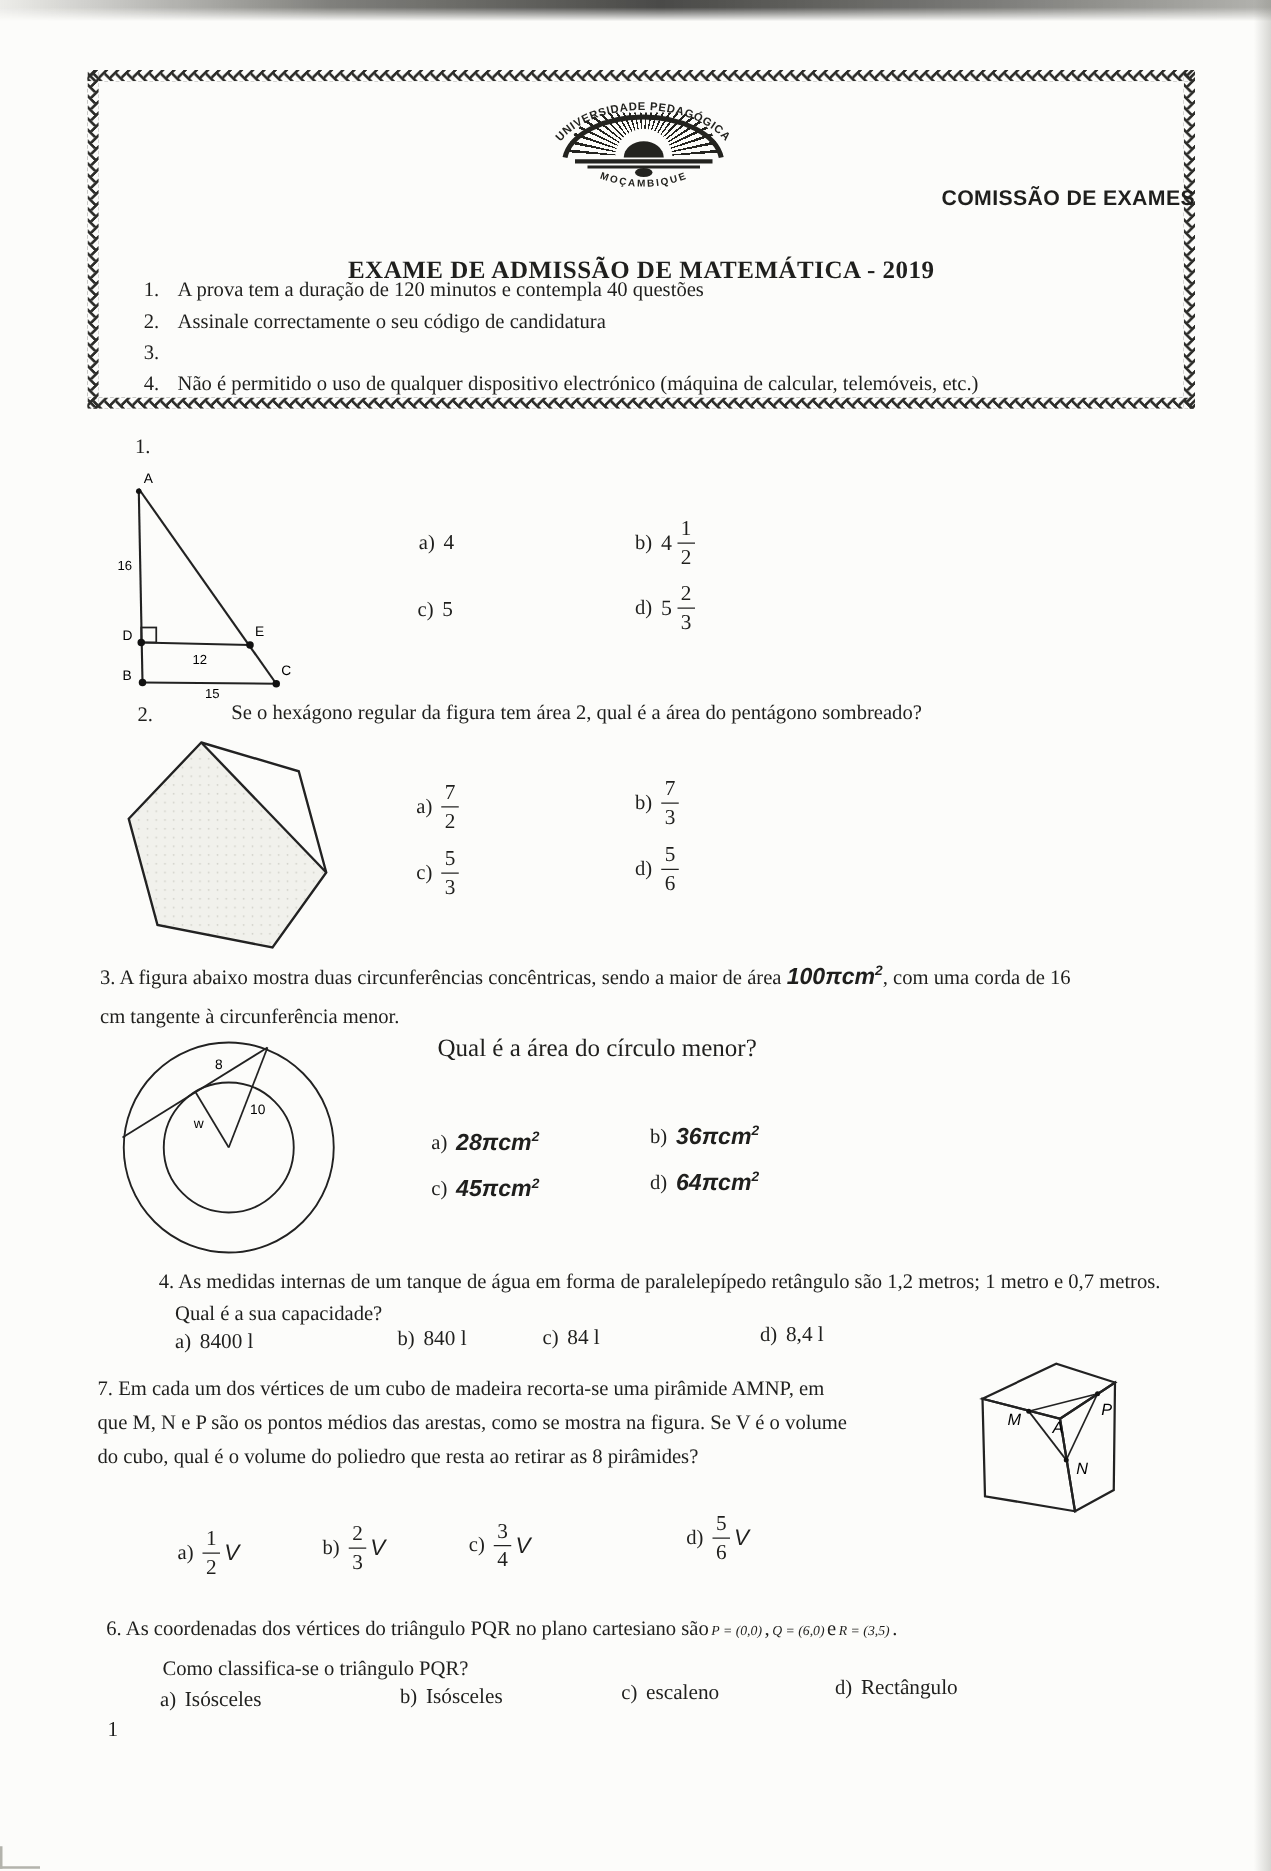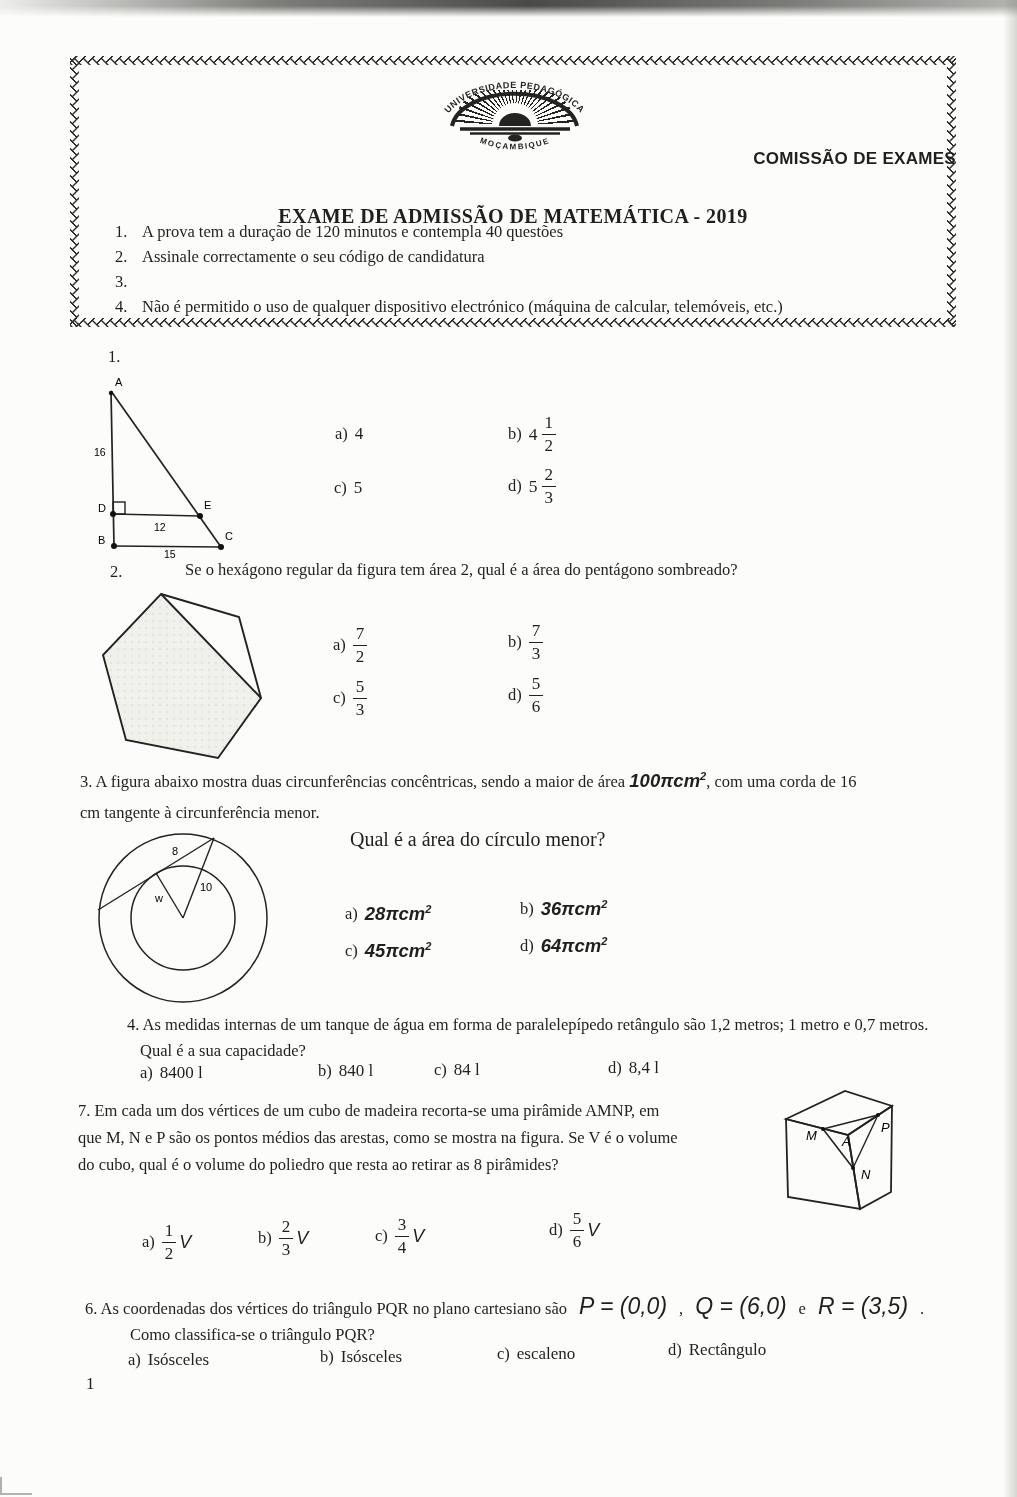--- a/index.html
+++ b/index.html
@@ -56,21 +56,21 @@
   .seg{font-family:"Liberation Sans",sans-serif;font-style:italic;
     text-decoration:overline;margin:0 5px;font-size:16px;}
   .segsep{font-style:italic;margin-right:2px;}
   .opt{position:absolute;display:flex;align-items:center;gap:7px;font-size:17px;white-space:nowrap;}
   .okey{font-size:16.5px;}
   .frac{display:inline-flex;flex-direction:column;align-items:center;line-height:1.05;font-size:17px;}
   .fnum{padding:0 3px 2px;}
   .fden{border-top:1.6px solid #222;padding:2px 3px 0;}
   .mixed{display:inline-flex;align-items:center;gap:4px;font-size:17.5px;}
   .vsuf{font-family:"Liberation Sans",sans-serif;font-style:italic;font-size:18px;margin-left:2px;}
-  .mathit{font-family:Liberation Sans, sans-serif;font-style:italic;font-size:23px;margin:0 12px;}
+  .mathit{font-family:Liberation Serif, serif;font-style:italic;font-size:11px;margin:0 2px;}
   .bigmath{font-family:"Liberation Sans",sans-serif;font-style:italic;font-weight:700;font-size:18.5px;}
   .sup{font-size:11px;position:relative;top:-7px;}
   svg text{font-family:"Liberation Sans",sans-serif;}
   .pageno{position:absolute;left:86px;top:1374px;font-size:17px;}
 </style>
 </head>
 <body>
 
 <div class="page">
 

